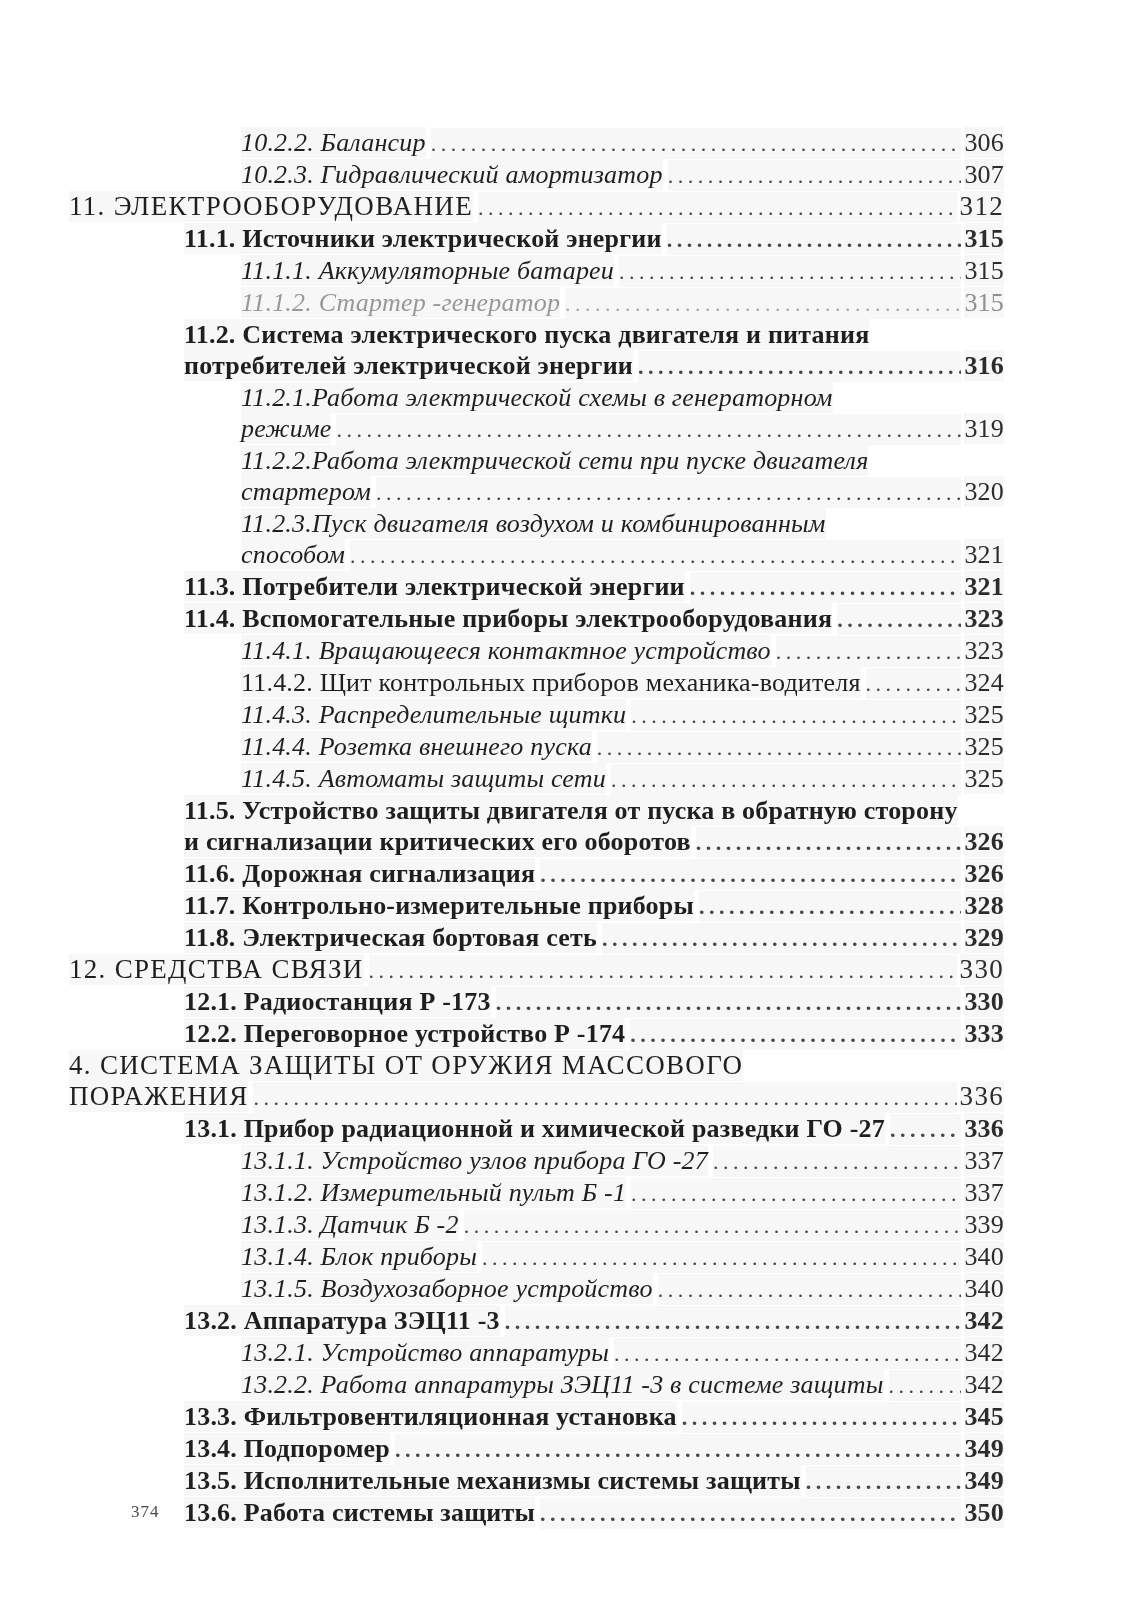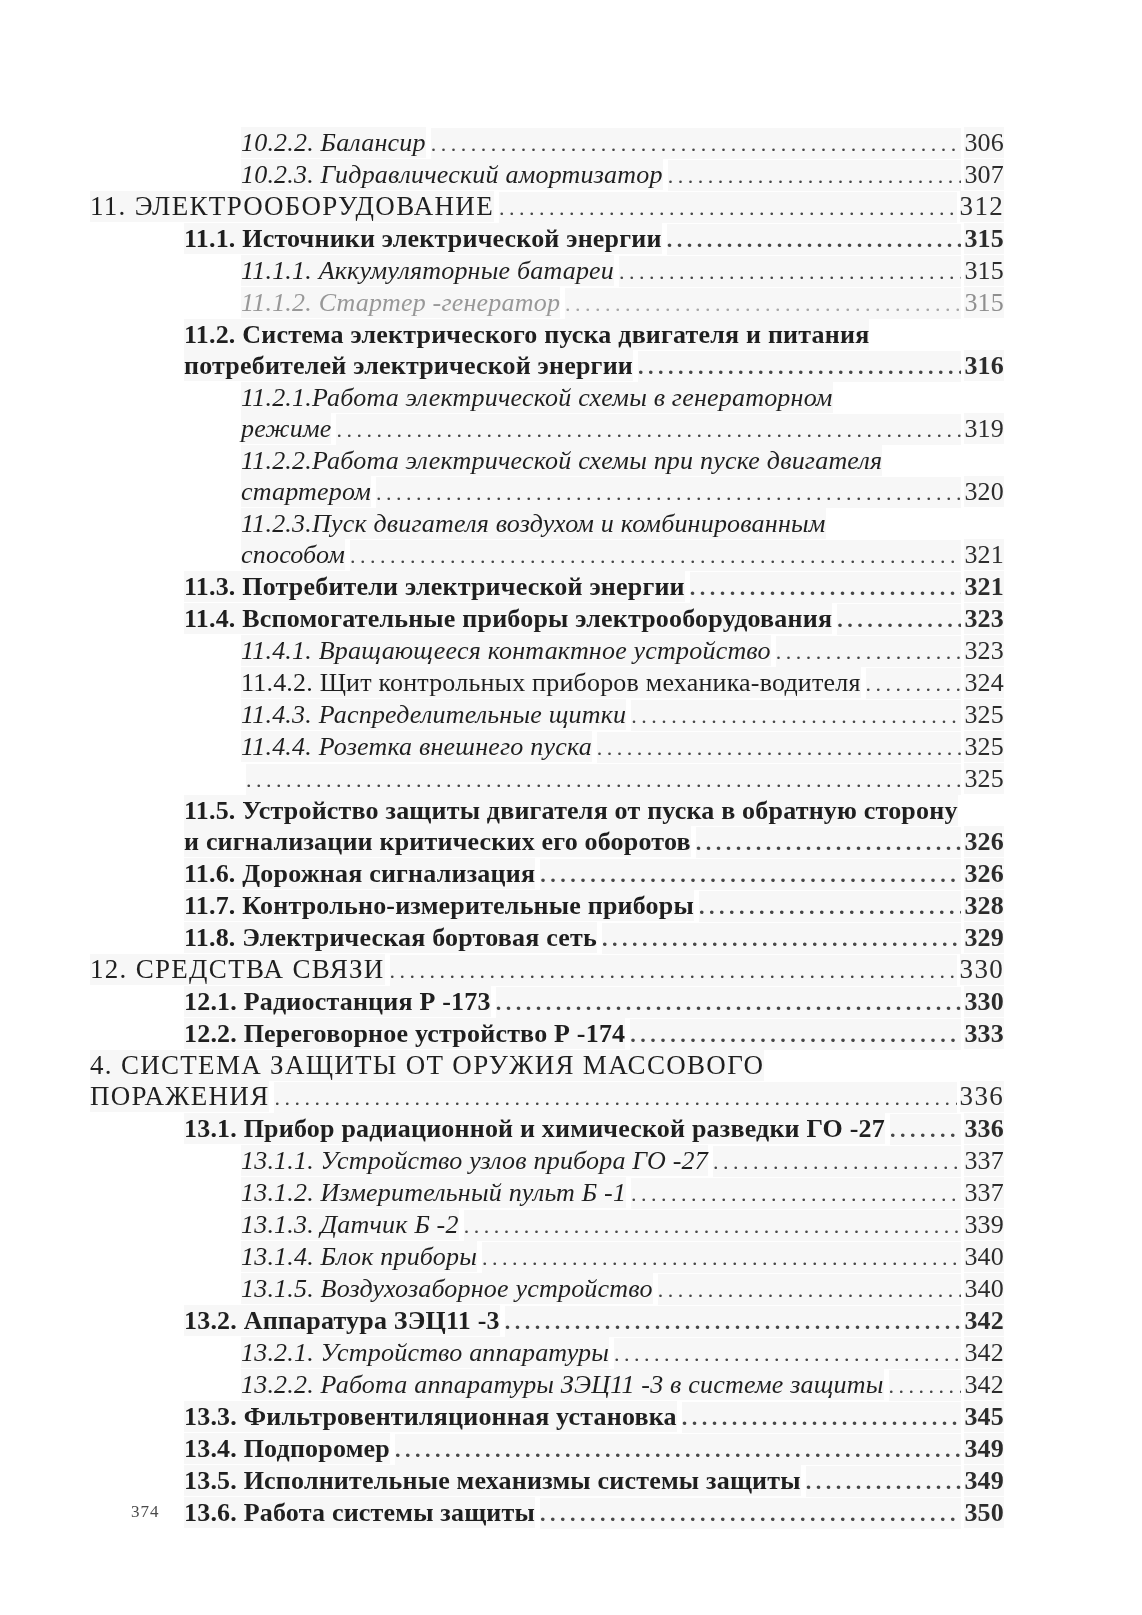--- a/index.html
+++ b/index.html
@@ -31,21 +31,21 @@
     line-height: 31px;
     font-size: 26px;
     color: #1f1f1f;
     letter-spacing: 0.2px;
   }
   .line .txt,
   .line .leader,
   .line .pg {
     background: #f7f7f7; 
   }
-  .lvl-1 { padding-left: 90px; font-size: 27px; letter-spacing: 1.3px; }
+  .lvl-1 { padding-left: 69px; font-size: 27px; letter-spacing: 1.3px; }
   .lvl-2 { padding-left: 184px; font-weight: bold; }
   .lvl-3 { padding-left: 241px; }
   .italic .txt { font-style: italic; }
   .light { color: #989898; }
   .light .leader { color: #a8a8a8; }
   .light .pg { color: #8f8f8f; }
   .txt {
     flex: 0 0 auto;
     white-space: pre;
   }
@@ -122,21 +122,21 @@
       <div class="line lvl-3 italic">
     <span class="txt">11.2.1.Работа электрической схемы в генераторном</span>
 
   </div>
       <div class="line lvl-3 italic">
     <span class="txt">режиме</span>
     <span class="leader" aria-hidden="true">........................................................................................................................................................................................................</span>
     <span class="pg">319</span>
   </div>
       <div class="line lvl-3 italic">
-    <span class="txt">11.2.2.Работа электрической схемы при пуске двигателя</span>
+    <span class="txt">11.2.2.Работа электрической сети при пуске двигателя</span>
 
   </div>
       <div class="line lvl-3 italic">
     <span class="txt">стартером</span>
     <span class="leader" aria-hidden="true">........................................................................................................................................................................................................</span>
     <span class="pg">320</span>
   </div>
       <div class="line lvl-3 italic">
     <span class="txt">11.2.3.Пуск двигателя воздухом и комбинированным</span>
 
@@ -170,20 +170,21 @@
     <span class="txt">11.4.3. Распределительные щитки</span>
     <span class="leader" aria-hidden="true">........................................................................................................................................................................................................</span>
     <span class="pg">325</span>
   </div>
       <div class="line lvl-3 italic">
     <span class="txt">11.4.4. Розетка внешнего пуска</span>
     <span class="leader" aria-hidden="true">........................................................................................................................................................................................................</span>
     <span class="pg">325</span>
   </div>
       <div class="line lvl-3 italic">
+    <span class="txt">11.4.5. Автоматы защиты сети</span>
     <span class="leader" aria-hidden="true">........................................................................................................................................................................................................</span>
     <span class="pg">325</span>
   </div>
       <div class="line lvl-2">
     <span class="txt">11.5. Устройство защиты двигателя от пуска в обратную сторону</span>
 
   </div>
       <div class="line lvl-2">
     <span class="txt">и сигнализации критических его оборотов</span>
     <span class="leader" aria-hidden="true">........................................................................................................................................................................................................</span>

